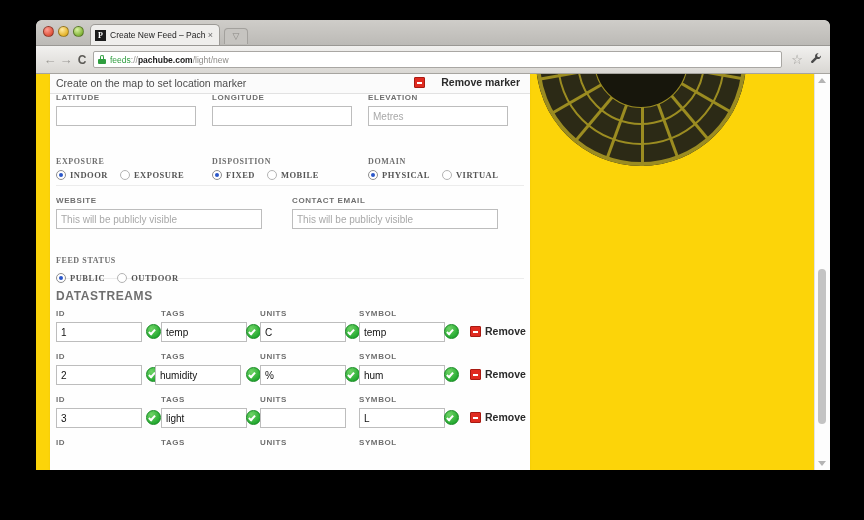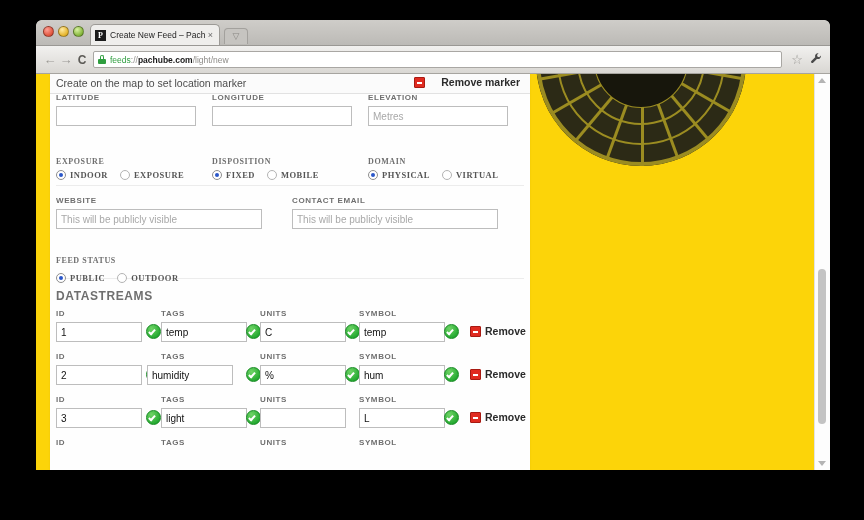--- a/index.html
+++ b/index.html
@@ -546,21 +546,21 @@
               <span class="lbl" style="left:0;">ID</span>
               <span class="lbl" style="left:105px;">TAGS</span>
               <span class="lbl" style="left:204px;">UNITS</span>
               <span class="lbl" style="left:303px;">SYMBOL</span>
             </div>
             <div class="ds-row">
               <div class="ds-cell" style="left:0;">
                 <div class="inp" style="width:86px;">2</div>
               </div>
               <div class="check" style="left:90px;"></div>
-              <div class="ds-cell" style="left:91px;border-radius:10px;">
+              <div class="ds-cell" style="left:99px;border-radius:10px;">
                 <div class="inp" style="width:86px;">humidity</div>
               </div>
               <div class="check" style="left:190px;"></div>
               <div class="ds-cell" style="left:204px;">
                 <div class="inp" style="width:86px;">%</div>
               </div>
               <div class="check" style="left:289px;"></div>
               <div class="ds-cell" style="left:303px;">
                 <div class="inp" style="width:86px;">hum</div>
               </div>

